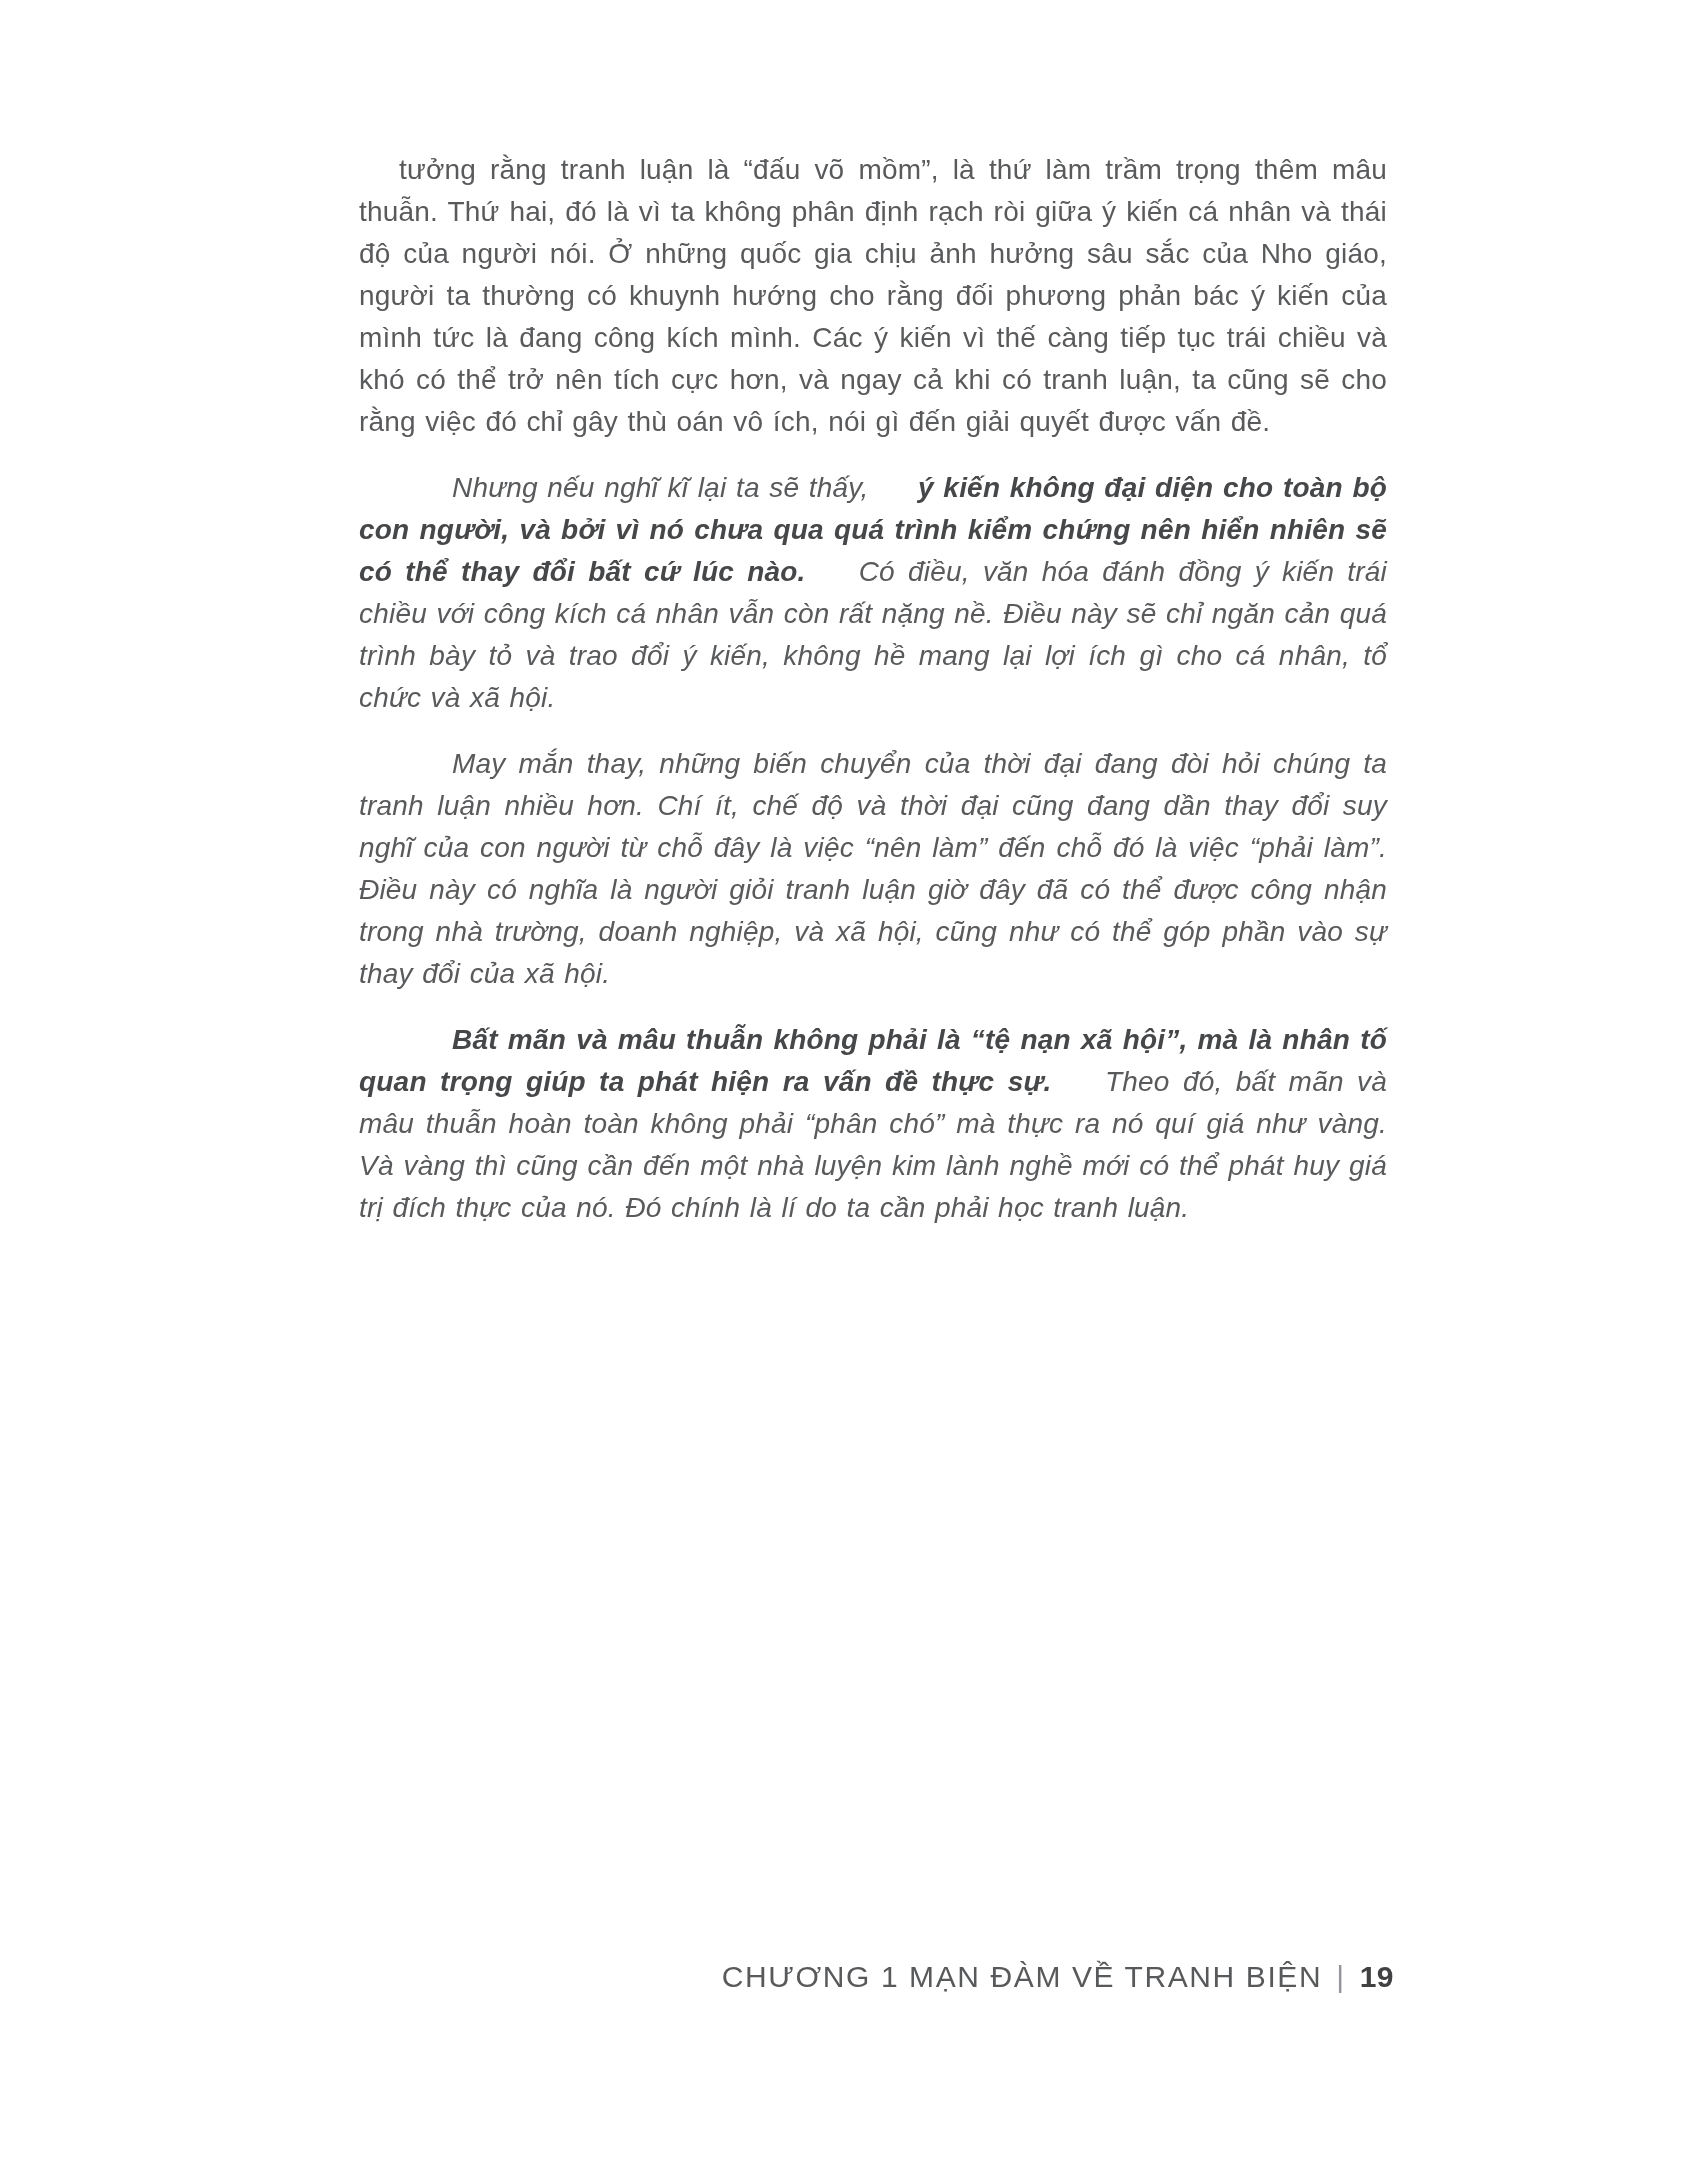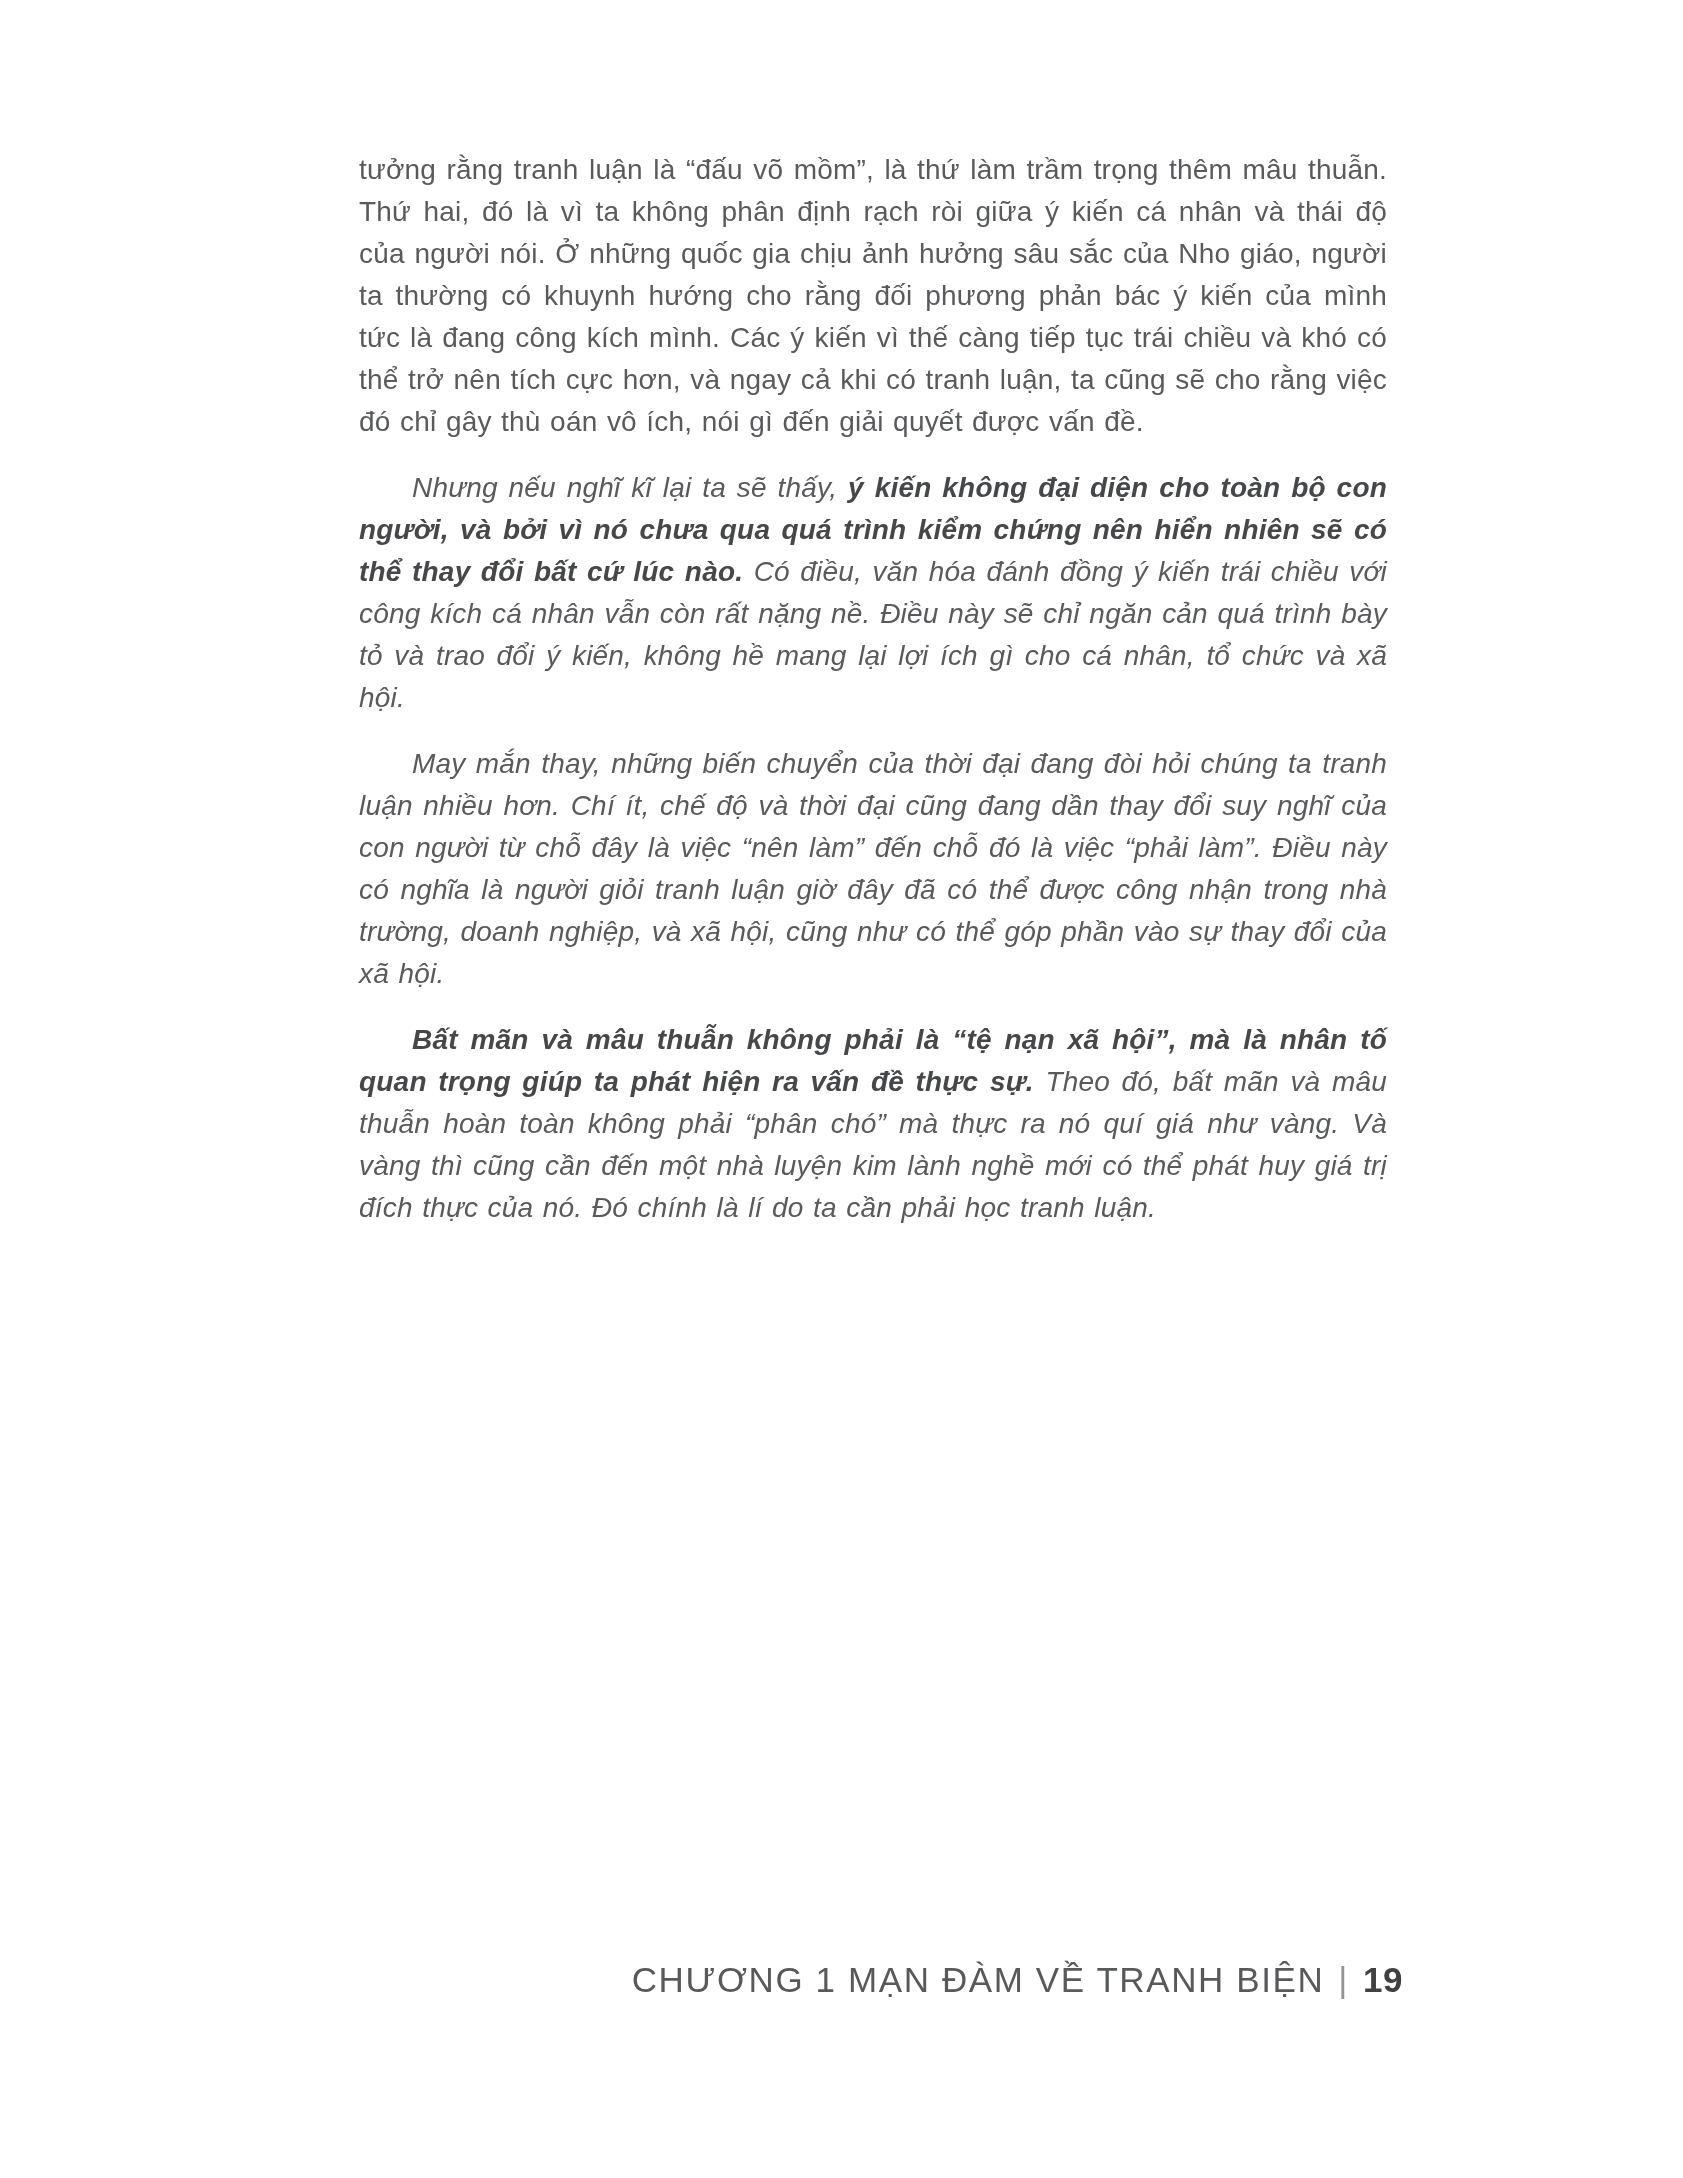--- a/index.html
+++ b/index.html
@@ -24,31 +24,31 @@
       font-size: 28px;
       line-height: 42px;
       text-align: justify;
       letter-spacing: 0.2px;
       word-spacing: 1.5px;
     }
 
     .para { margin: 0 0 24px 0; }
     .para.indent { text-indent: 53px; font-style: italic; }
 
-    .seg { font-weight: 400; }
+    .seg { font-weight: 400; margin-left: 40px; }
     .seg.bold { font-weight: 700; color: #464749; }
 
     .page-footer {
       position: absolute;
       top: 1924px;
-      right: 280px;
+      right: 289px;
       display: flex;
       align-items: baseline;
       color: #58595b;
-      font-size: 35px;
+      font-size: 30px;
       letter-spacing: 1.6px;
       white-space: nowrap;
     }
     .page-footer .sep {
       margin: 0 14px;
       color: #939598;
       font-weight: 400;
     }
     .page-footer .pagenum {
       font-weight: 700;

